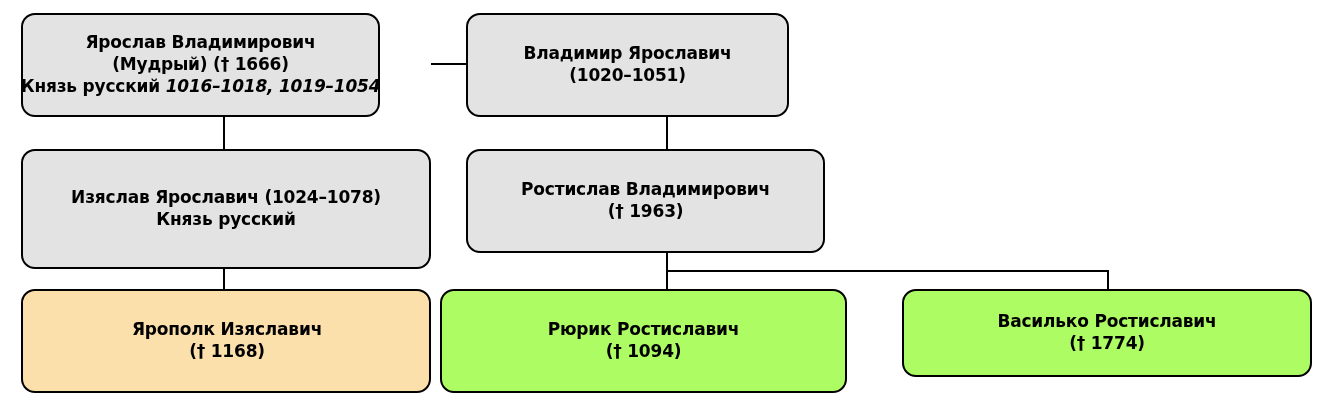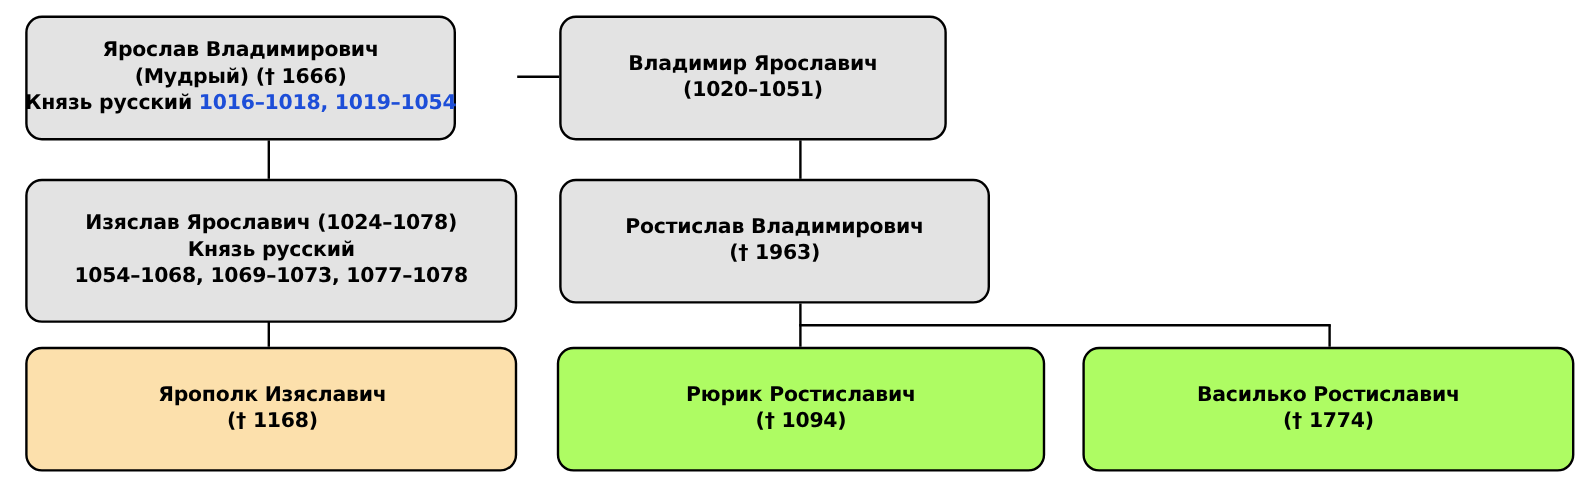--- a/index.html
+++ b/index.html
@@ -38,21 +38,22 @@
   }
   .node .line {
     display: block;
     white-space: nowrap;
     font-weight: bold;
     font-size: 17px;
     color: #000000;
     letter-spacing: -0.2px;
   }
   .node .line .reign {
-    color: #1d4ed8;
+    color: #000000;
+    font-style: italic;
   }
   .fill-grey  { background: #e3e3e3; }
   .fill-peach { background: #fce0ac; padding-left: 12px; }
   .fill-green { background: #aefc63; }
 </style>
 </head>
 <body>
 
 <div id="canvas">
 
@@ -80,36 +81,35 @@
   </div>
 
   <div class="node fill-grey" style="left:466px; top:13px; width:323px; height:104px;">
     <span class="line">Владимир Ярославич</span>
     <span class="line">(1020–1051)</span>
   </div>
 
   <div class="node fill-grey" style="left:21px; top:149px; width:410px; height:120px;">
     <span class="line">Изяслав Ярославич (1024–1078)</span>
     <span class="line">Князь русский</span>
-    <span class="line reign">1054–1068, 1069–1073, 1077–1078</span>
   </div>
 
   <div class="node fill-grey" style="left:466px; top:149px; width:359px; height:104px;">
     <span class="line">Ростислав Владимирович</span>
     <span class="line">(† 1963)</span>
   </div>
 
   <div class="node fill-peach" style="left:21px; top:289px; width:410px; height:104px;">
     <span class="line">Ярополк Изяславич</span>
     <span class="line">(† 1168)</span>
   </div>
 
-  <div class="node fill-green" style="left:464px; top:289px; width:407px; height:104px;">
+  <div class="node fill-green" style="left:440px; top:289px; width:407px; height:104px;">
     <span class="line">Рюрик Ростиславич</span>
     <span class="line">(† 1094)</span>
   </div>
 
-  <div class="node fill-green" style="left:902px; top:289px; width:410px; height:104px;">
+  <div class="node fill-green" style="left:902px; top:289px; width:410px; height:88px;">
     <span class="line">Василько Ростиславич</span>
     <span class="line">(† 1774)</span>
   </div>
 
 </div>
 
 </body></html>

